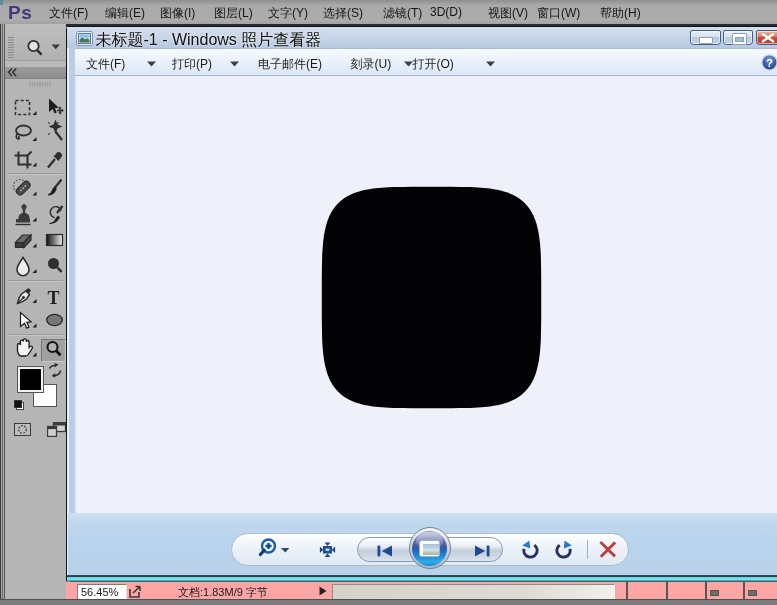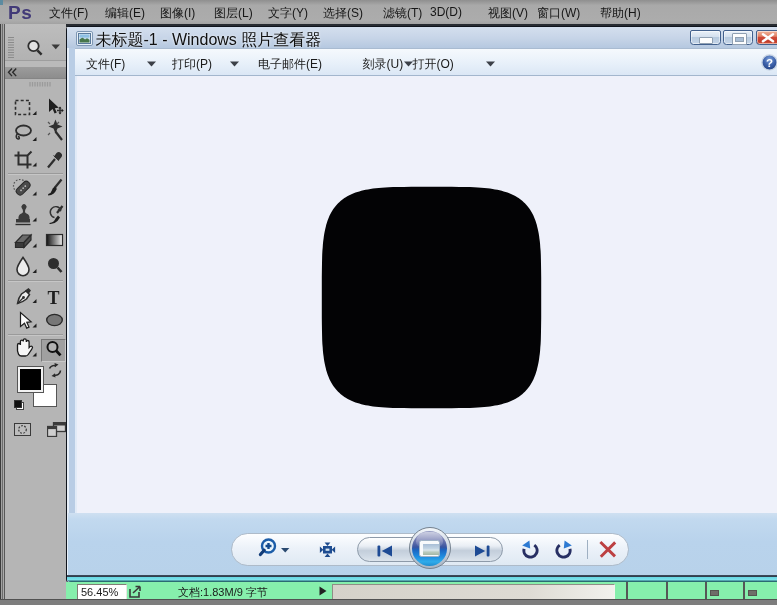--- a/index.html
+++ b/index.html
@@ -10,21 +10,21 @@
 #psmenu span#pslogo{left:8px;top:2px;font-size:19px;font-weight:bold;color:#423a78;letter-spacing:0.5px}
 
 #lframe{left:0;top:24px;width:5px;height:575px;background:linear-gradient(90deg,#3c3c3c 0,#3c3c3c 1px,#9c9c9c 1px,#a8a8a8 2px,#6b6b6b 2px,#6f6f6f 3px,#ababab 3px,#ababab 4px,#585858 4px,#585858 5px);}
 
 #tpanel{left:5px;top:24px;width:61px;height:575px;background:#b5b5b5}
 #optbar{left:0;top:0;width:61px;height:36px;background:linear-gradient(#bdbdbd,#b2b2b2);border-bottom:1px solid #9e9e9e}
 #collbar{left:0;top:42.5px;width:61px;height:11.5px;background:linear-gradient(#9c9c9c,#8d8d8d);border-bottom:1px solid #858585}
 #gapbar{left:0;top:37px;width:61px;height:5.5px;background:#bababa}
 .sep{left:3px;width:55px;height:1px;background:#9a9a9a;border-bottom:1px solid #c6c6c6}
 
-#status{left:66px;top:581.5px;width:711px;height:17px;background:#86efac;z-index:3;font-size:11px;color:#1a1a1a}
+#status{left:66px;top:581.5px;width:711px;height:17px;background:#fca5a5;z-index:3;font-size:11px;color:#1a1a1a}
 #botband{left:0;top:598.5px;width:777px;height:6.5px;background:#7d7d7d;border-top:1px solid #515151;z-index:3}
 
 #win{left:66px;top:25.5px;width:720px;height:557px;background:#b9cde5;border-left:1.7px solid #10151d;border-top:1.5px solid #10151d;border-radius:4px 0 0 4px;box-sizing:border-box}
 #wtitle{left:0;top:0;width:100%;height:21px;background:linear-gradient(#d4dfee,#c6d4e7 55%,#b5c8e0);border-radius:3px 0 0 0}
 #wtitle .tx{position:absolute;left:28.5px;top:3.5px;font-size:16px;color:#101010;text-shadow:0 0 3px rgba(255,255,255,.9)}
 #wmenu{left:7.5px;top:21px;width:712.5px;height:28px;background:linear-gradient(#f5f9fd,#e9f1fa 50%,#dbe7f5);border-top:1px solid #a9bbd1;border-bottom:1px solid #a3b6cd;box-sizing:border-box}
 #wmenu .mi{position:absolute;top:7px;font-size:12px;color:#1a1a1a;white-space:nowrap}
 #wclient{left:9.5px;top:49px;width:710.5px;height:437px;background:#eff1fa}
 #wband{left:1px;top:486px;width:719px;height:63.5px;background:linear-gradient(#cfe0f1,#c2d9ef 10%,#b9d3ec 45%,#b8d2ea)}
 #wedge{left:0;top:0;width:2px;height:550px;background:#eef4fb;opacity:.85}
@@ -253,21 +253,21 @@
     </div>
   <div class="wbtn" id="btncls">
     <svg width="42" height="14" style="position:absolute;left:0;top:0">
       <path d="M6,3.2 L16,10.2 M16,3.2 L6,10.2" stroke="#fdfdfd" stroke-width="2.5" stroke-linecap="round"></path>
     </svg>
   </div>
   <div class="abs" id="wmenu">
     <span class="mi" style="left:11.5px">文件(F)</span>
     <span class="mi" style="left:97.5px">打印(P)</span>
     <span class="mi" style="left:183.5px">电子邮件(E)</span>
-    <span class="mi" style="left:288px">刻录(U)</span>
+    <span class="mi" style="left:276px">刻录(U)</span>
     <span class="mi" style="left:338px">打开(O)</span>
     <svg width="720" height="28" style="position:absolute;left:0;top:0">
       <path d="M72,12.5 l9,0 -4.5,5 z" fill="#3c4048"></path>
       <path d="M155,12.5 l9,0 -4.5,5 z" fill="#3c4048"></path>
       <path d="M329,12.5 l9,0 -4.5,5 z" fill="#3c4048"></path>
       <path d="M411,12.5 l9,0 -4.5,5 z" fill="#3c4048"></path>
     </svg>
   </div>
   <svg class="abs" id="helpico" width="17" height="17">
     <defs>

